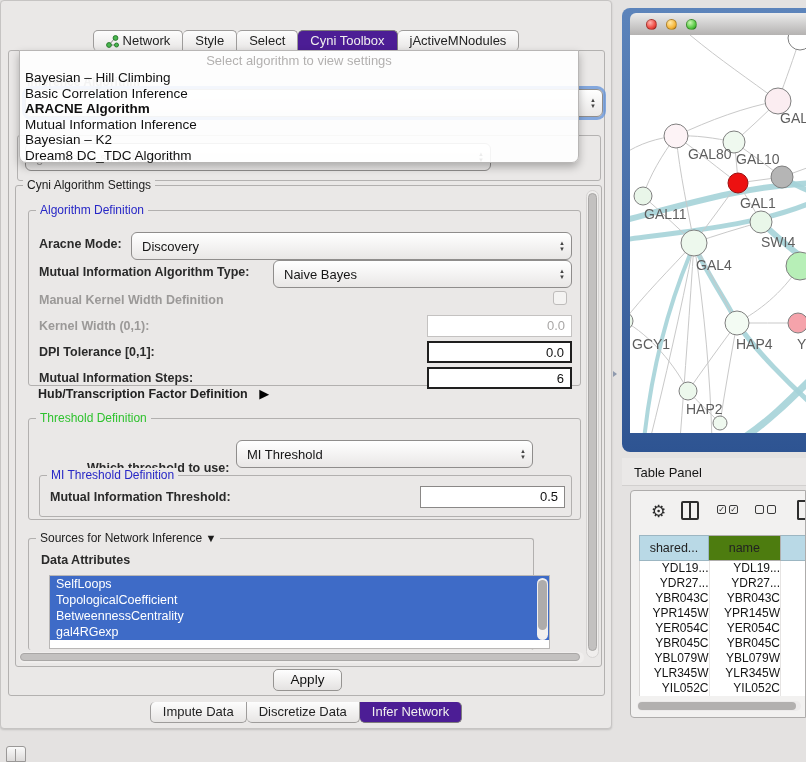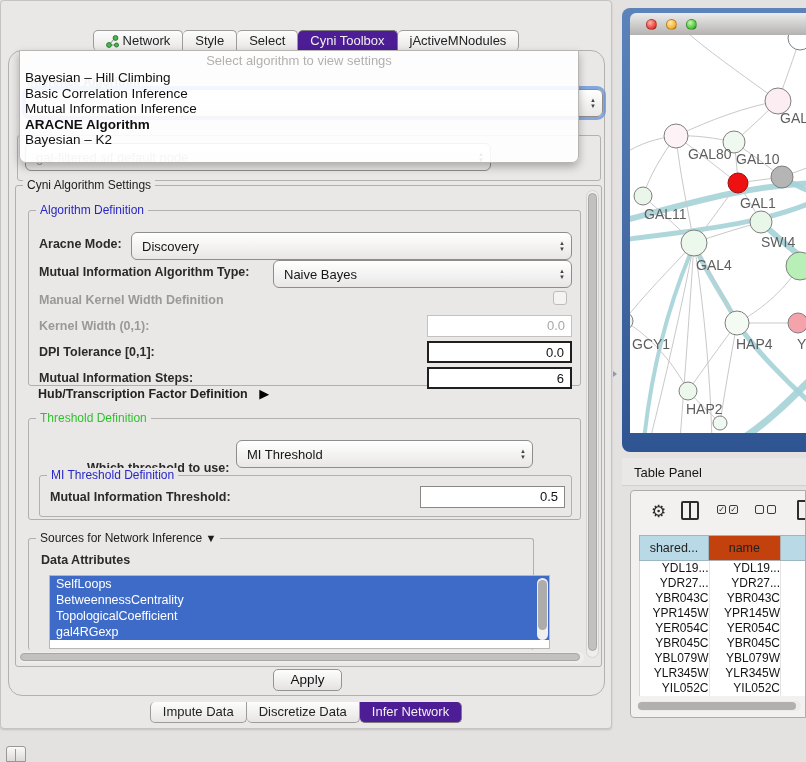--- a/index.html
+++ b/index.html
@@ -25,21 +25,21 @@
   .tab{ height:21px; line-height:20px; padding:0 12px; font-size:13px; color:#222;
     background:linear-gradient(#fdfdfd,#e7e5e4); border:1px solid #9e9c9b; border-left:none;
     display:flex; align-items:center; gap:4px; }
   .tabrow-top .tab{ border-radius:5px 5px 0 0; border-bottom:none; }
   .tabrow-bottom .tab{ border-radius:0 0 5px 5px; border-top:none; }
   .tab:first-child{ border-left:1px solid #9e9c9b; border-top-left-radius:5px; border-bottom-left-radius:5px;}
   .tab:last-child{ border-top-right-radius:5px; border-bottom-right-radius:5px;}
   .tab.selected{ background:#4c1d95; color:#f0efee; border-color:#7f7d7c; }
 
   .content-pane{ position:absolute; left:7px; top:49px; width:597px; height:646px;
-    border:1px solid #b3b1b0; border-radius:14px; background:#eae8e7; }
+    border:1px solid #b3b1b0; border-radius:3px; background:#eae8e7; }
 
   
   .bg-label{ position:absolute; left:18px; top:24px; font-weight:bold; color:#7d7b7a; }
   .combo{ position:absolute; height:28px; border:1px solid #8f8d8c; border-radius:6px;
     background:linear-gradient(#ffffff,#e9e7e6); display:flex; align-items:center;
     padding:0 20px 0 10px; font-size:13px; color:#161616; }
   .combo .stepper{ position:absolute; right:6px; top:0; height:100%; display:flex;
     flex-direction:column; justify-content:center; line-height:6px; font-size:6px; color:#444; }
   .combo-open-focus{ left:16px; top:38px; width:578px; box-shadow:0 0 0 3px rgba(96,146,218,.75); }
   .bg-group{ position:absolute; left:8px; top:84px; width:584px; height:46px;
@@ -126,21 +126,21 @@
   .cbpair .bx{ width:9px; height:9px; border:1.5px solid #3a3a3a; border-radius:2px;
     font-size:8px; line-height:8px; color:#2d2d2d; text-align:center; }
   .cb-checked{ left:86px; } .cb-empty{ left:124px; }
   .partial-icon{ position:absolute; left:166px; top:1px; width:16px; height:20px;
     border:2px solid #2d2d2d; border-right:none; border-radius:2px 0 0 2px; background:#f2f1f0; }
   .grid{ position:absolute; left:8px; top:44px; width:200px; }
   .grid-header{ display:flex; height:26px; }
   .gh-cell{ border:1px solid #9cb6c2; border-left:none; display:flex; align-items:center;
     justify-content:center; font-size:12.5px; color:#222; background:#b9d9e6; }
   .gh-cell:first-child{ border-left:1px solid #9cb6c2; }
-  .gh-cell.gray{ background:#c2410c; border-color:#b0aead; }
+  .gh-cell.gray{ background:#4d7c0f; border-color:#b0aead; }
   .grid-body{ background:#fff; border-left:1px solid #d8d6d5; }
   .grow{ display:flex; height:15px; }
   .gcell{ padding-left:7px; line-height:15px; font-size:12px; color:#141414;
     border-right:1px solid #e6e4e3; overflow:hidden; white-space:nowrap;text-align:right; }
   .c1{ width:72px; } .c2{ width:74px; } .c3{ width:60px; }
   .tp-hscroll{ position:absolute; left:6px; top:210px; width:164px; height:10px;
     background:#eceaea; border-radius:5px; }
   .tp-hscroll .thumb{ position:absolute; left:1px; top:1px; width:158px; height:8px;
     background:#b2b0af; border-radius:4px; }
 
@@ -195,23 +195,24 @@
       <span class="stepper">
         <span>▲</span>
         <span>▼</span>
       </span>
     </div>
 
     <div class="popup">
       <div class="popup-header">Select algorithm to view settings</div>
       <div class="popup-item">Bayesian – Hill Climbing</div>
       <div class="popup-item">Basic Correlation Inference</div>
+      <div class="popup-item bold">ARACNE Algorithm</div>
       <div class="popup-item">Mutual Information Inference</div>
-      <div class="popup-item bold">ARACNE Algorithm</div>
       <div class="popup-item">Bayesian – K2</div>
+      <div class="popup-item">Dream8 DC_TDC Algorithm</div>
     </div>
 
     <div class="group cyni-group">
       <span class="group-title">Cyni Algorithm Settings</span>
 
       <div class="group" style="left:12px; top:24px; width:553px; height:176px;">
         <span class="group-title t-blue">Algorithm Definition</span>
 
         <span class="flabel" style="left:10px; top:26px;">Aracne Mode:</span>
         <div class="combo" style="left:102px; top:21px; width:441px;align-items:center;">
@@ -269,22 +270,22 @@
       </div>
 
       <div class="group" style="left:12px; top:352px; width:506px; height:112px; border-bottom:none;">
         <span class="group-title">
           <span>Sources for Network Inference</span>
           <span style="font-size:11px;">▼</span>
         </span>
         <span class="flabel" style="left:12px; top:14px; font-size:12.5px;">Data Attributes</span>
         <div class="attr-list">
           <div class="attr-item">SelfLoops</div>
+          <div class="attr-item">TopologicalCoefficient</div>
           <div class="attr-item">BetweennessCentrality</div>
-          <div class="attr-item">TopologicalCoefficient</div>
           <div class="attr-item">gal4RGexp</div>
           <div class="list-scroll">
               <div class="thumb"></div>
             </div>
         </div>
       </div>
 
       <div class="vscroll">
           <div class="thumb"></div>
         </div>

